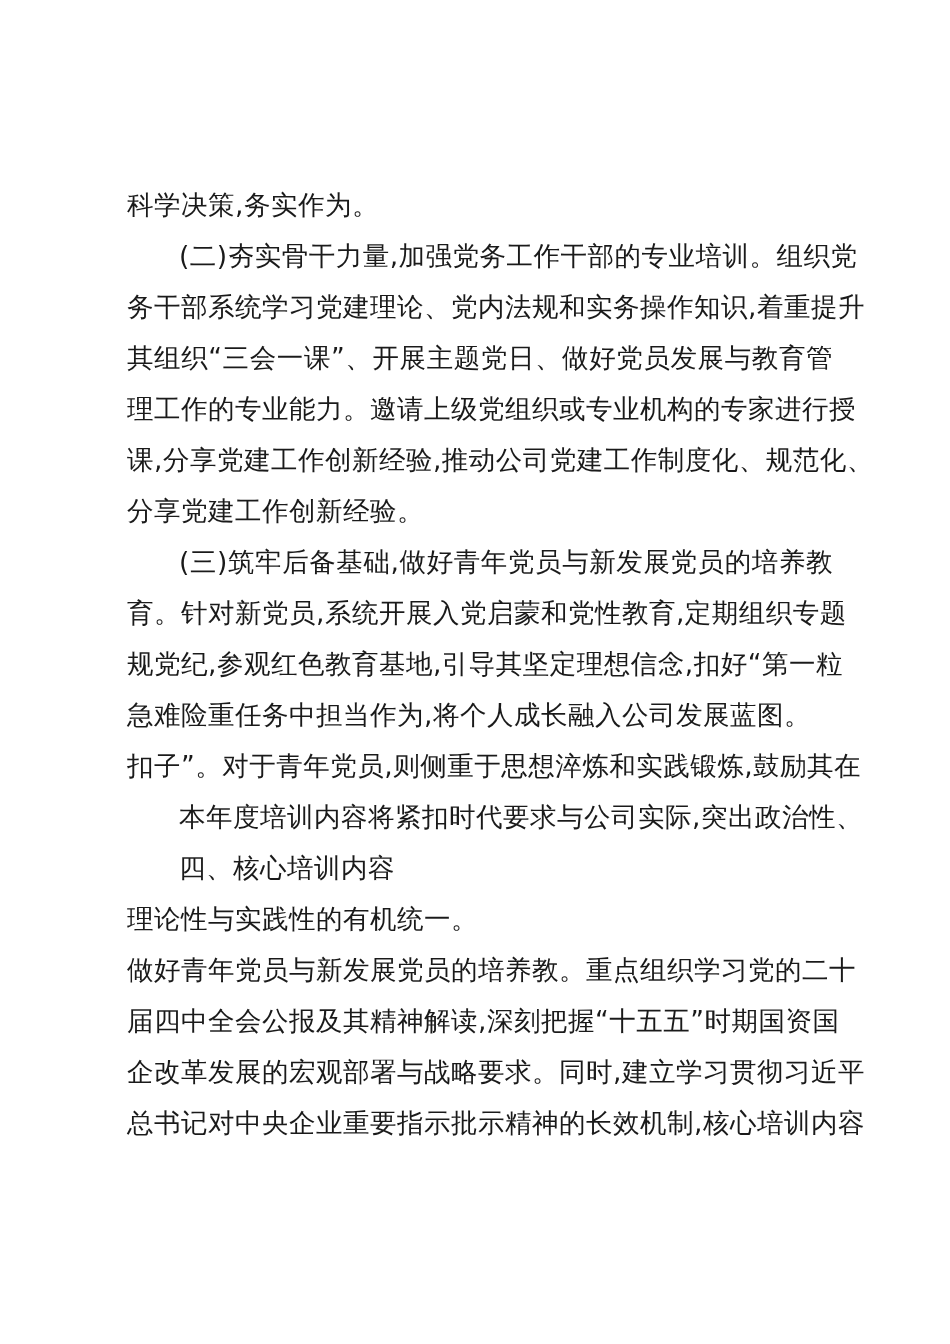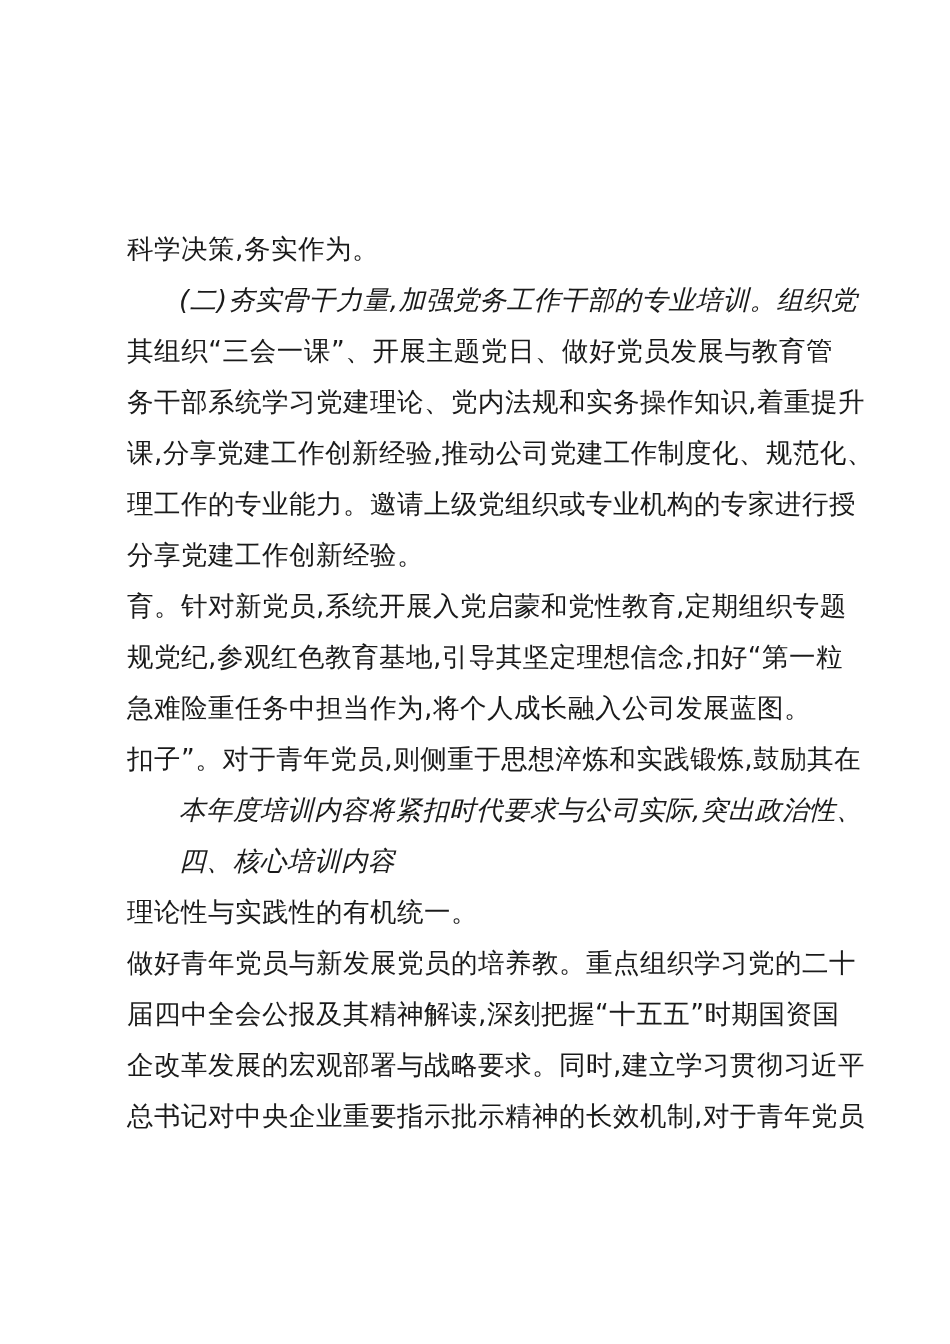--- a/index.html
+++ b/index.html
@@ -13,54 +13,53 @@
       position: relative;
       overflow: hidden;
       font-family: "DejaVu Sans", "Liberation Sans", sans-serif;
       color: #1a1a1a;
     }
     .page {
       position: absolute;
       left: 127px;
       top: 184px;
       width: 706px;
-      margin-top: 44px;
     }
     .line {
       height: 51px;
       line-height: 42px;
       font-size: 26.5px;
       white-space: nowrap;
       letter-spacing: 0.5px;
       overflow: visible;
     }
     .line.indent {
       padding-left: 52px;
-      font-style: italic;
     }
     .line.justify {
       text-align: justify;
       text-align-last: justify;
     }
   </style>
 </head>
 <body>
 
 <div class="page">
   <div class="line">科学决策,务实作为。</div>
   <div class="line indent justify">(二)夯实骨干力量,加强党务工作干部的专业培训。组织党</div>
+  <div class="line justify">务干部系统学习党建理论、党内法规和实务操作知识,着重提升</div>
   <div class="line justify">其组织“三会一课”、开展主题党日、做好党员发展与教育管</div>
-  <div class="line justify">务干部系统学习党建理论、党内法规和实务操作知识,着重提升</div>
+  <div class="line justify">理工作的专业能力。邀请上级党组织或专业机构的专家进行授</div>
   <div class="line justify">课,分享党建工作创新经验,推动公司党建工作制度化、规范化、</div>
-  <div class="line justify">理工作的专业能力。邀请上级党组织或专业机构的专家进行授</div>
   <div class="line">分享党建工作创新经验。</div>
+  <div class="line indent justify">(三)筑牢后备基础,做好青年党员与新发展党员的培养教</div>
   <div class="line justify">育。针对新党员,系统开展入党启蒙和党性教育,定期组织专题</div>
   <div class="line justify">规党纪,参观红色教育基地,引导其坚定理想信念,扣好“第一粒</div>
   <div class="line">急难险重任务中担当作为,将个人成长融入公司发展蓝图。</div>
   <div class="line justify">扣子”。对于青年党员,则侧重于思想淬炼和实践锻炼,鼓励其在</div>
   <div class="line indent justify">本年度培训内容将紧扣时代要求与公司实际,突出政治性、</div>
   <div class="line indent">四、核心培训内容</div>
   <div class="line">理论性与实践性的有机统一。</div>
   <div class="line justify">做好青年党员与新发展党员的培养教。重点组织学习党的二十</div>
   <div class="line justify">届四中全会公报及其精神解读,深刻把握“十五五”时期国资国</div>
   <div class="line justify">企改革发展的宏观部署与战略要求。同时,建立学习贯彻习近平</div>
-  <div class="line justify">总书记对中央企业重要指示批示精神的长效机制,对于青年党员</div>
+  <div class="line justify">总书记对中央企业重要指示批示精神的长效机制,核心培训内容</div>
 </div>
 
 </body></html>

